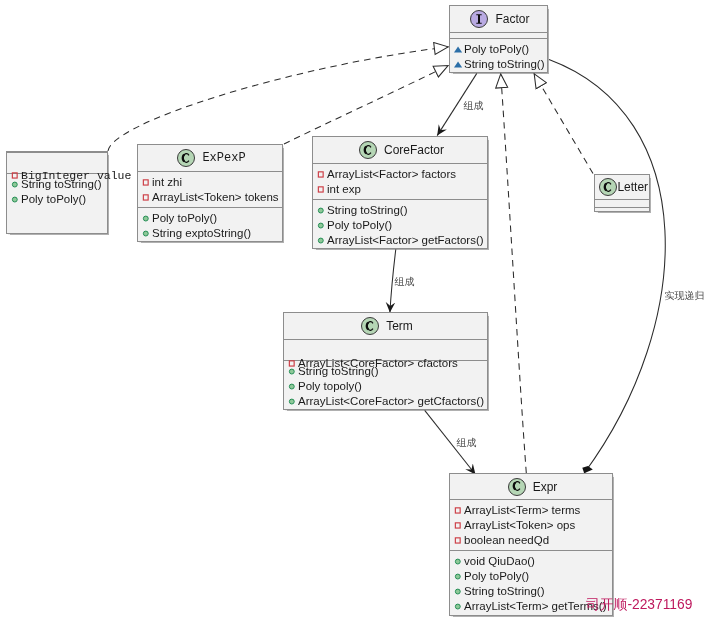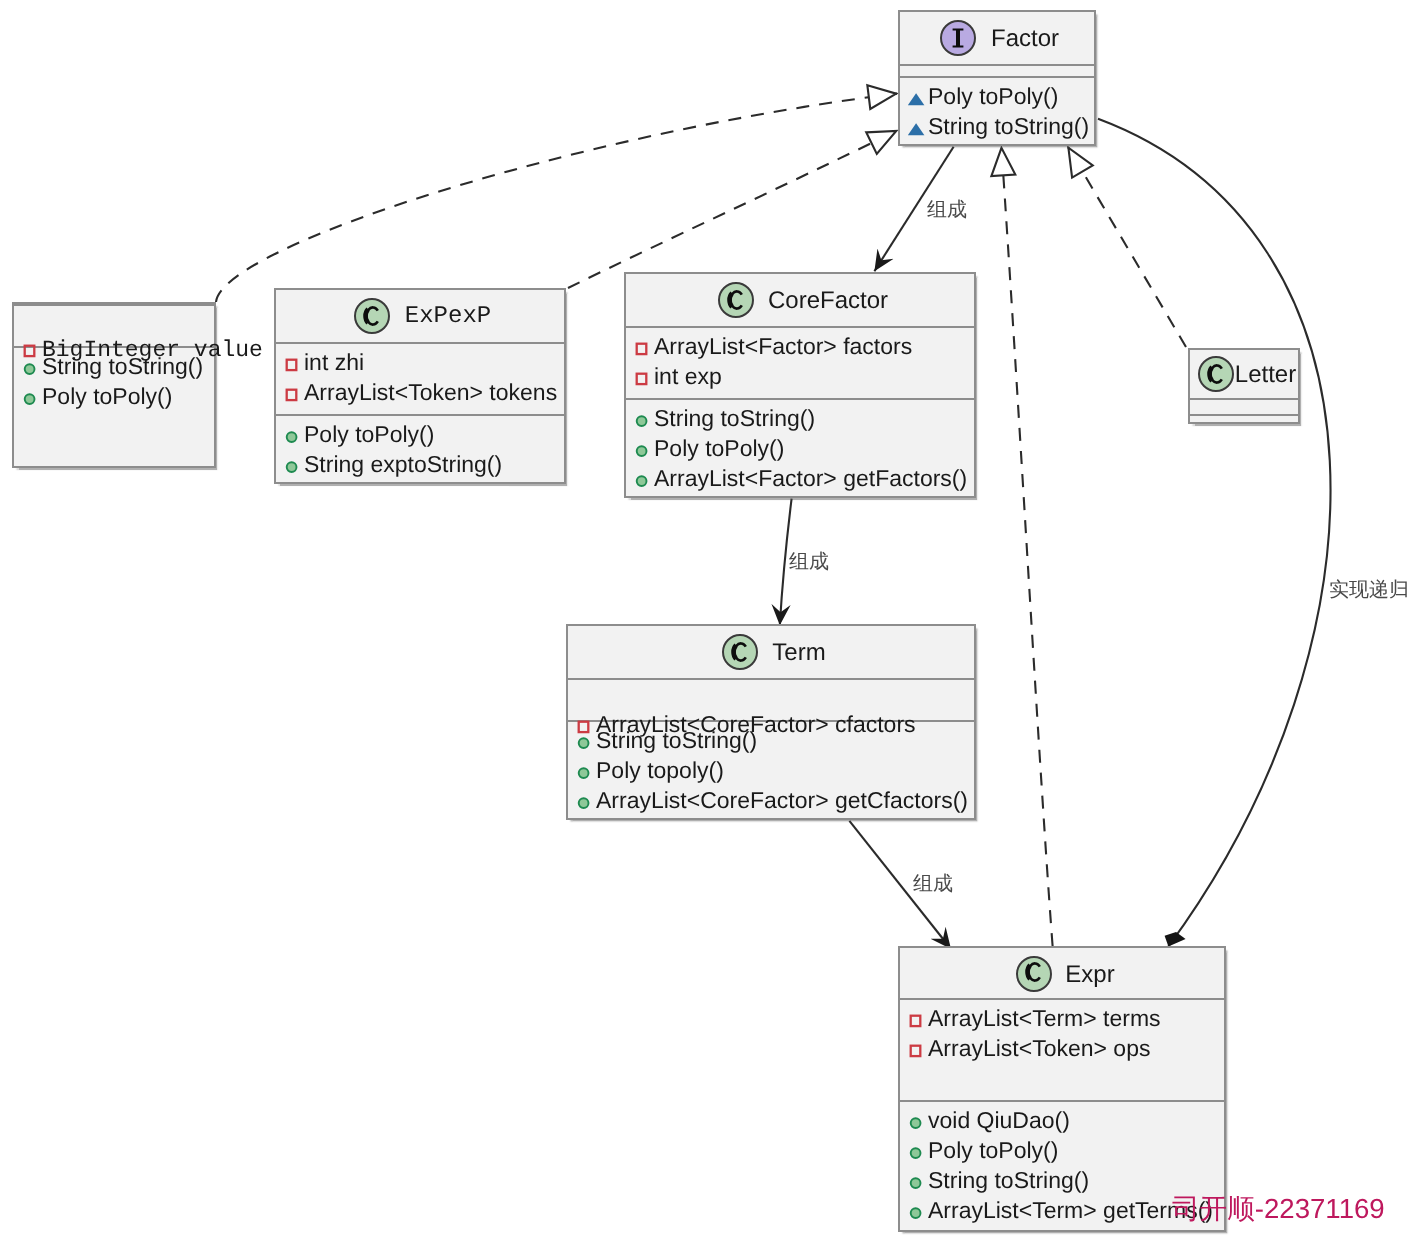--- a/index.html
+++ b/index.html
@@ -250,20 +250,26 @@
         <svg class="mk" viewBox="0 0 10 10">
             <rect x="1.35" y="1.85" width="4.8" height="5.2" fill="none" stroke="#cc3b43" stroke-width="1.15"></rect>
           </svg>
         <span>ArrayList&lt;Term&gt; terms</span>
       </div>
       <div class="row">
         <svg class="mk" viewBox="0 0 10 10">
             <rect x="1.35" y="1.85" width="4.8" height="5.2" fill="none" stroke="#cc3b43" stroke-width="1.15"></rect>
           </svg>
         <span>ArrayList&lt;Token&gt; ops</span>
+      </div>
+      <div class="row">
+        <svg class="mk" viewBox="0 0 10 10">
+            <rect x="1.35" y="1.85" width="4.8" height="5.2" fill="none" stroke="#cc3b43" stroke-width="1.15"></rect>
+          </svg>
+        <span>boolean needQd</span>
       </div>
     </div>
     <div class="sect" style="padding-top:3px;">
       <div class="row">
         <svg class="mk" viewBox="0 0 10 10">
             <circle cx="3.8" cy="4.55" r="2.45" fill="#8ec898" stroke="#1e8a50" stroke-width="0.95"></circle>
           </svg>
         <span>void QiuDao()</span>
       </div>
       <div class="row">

